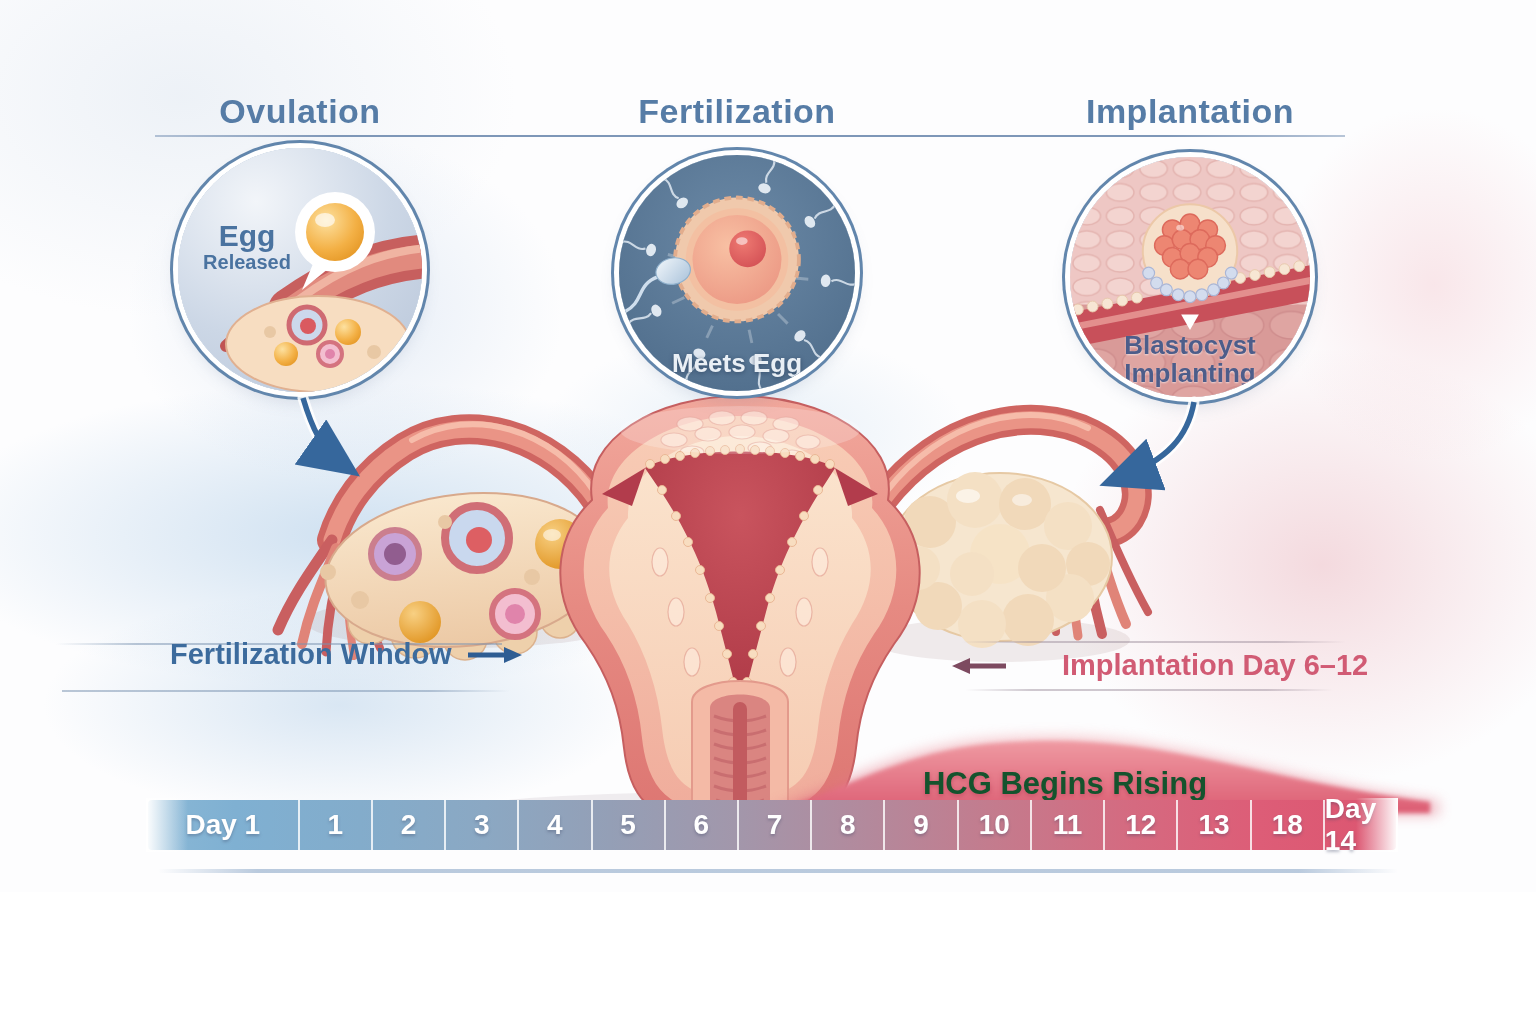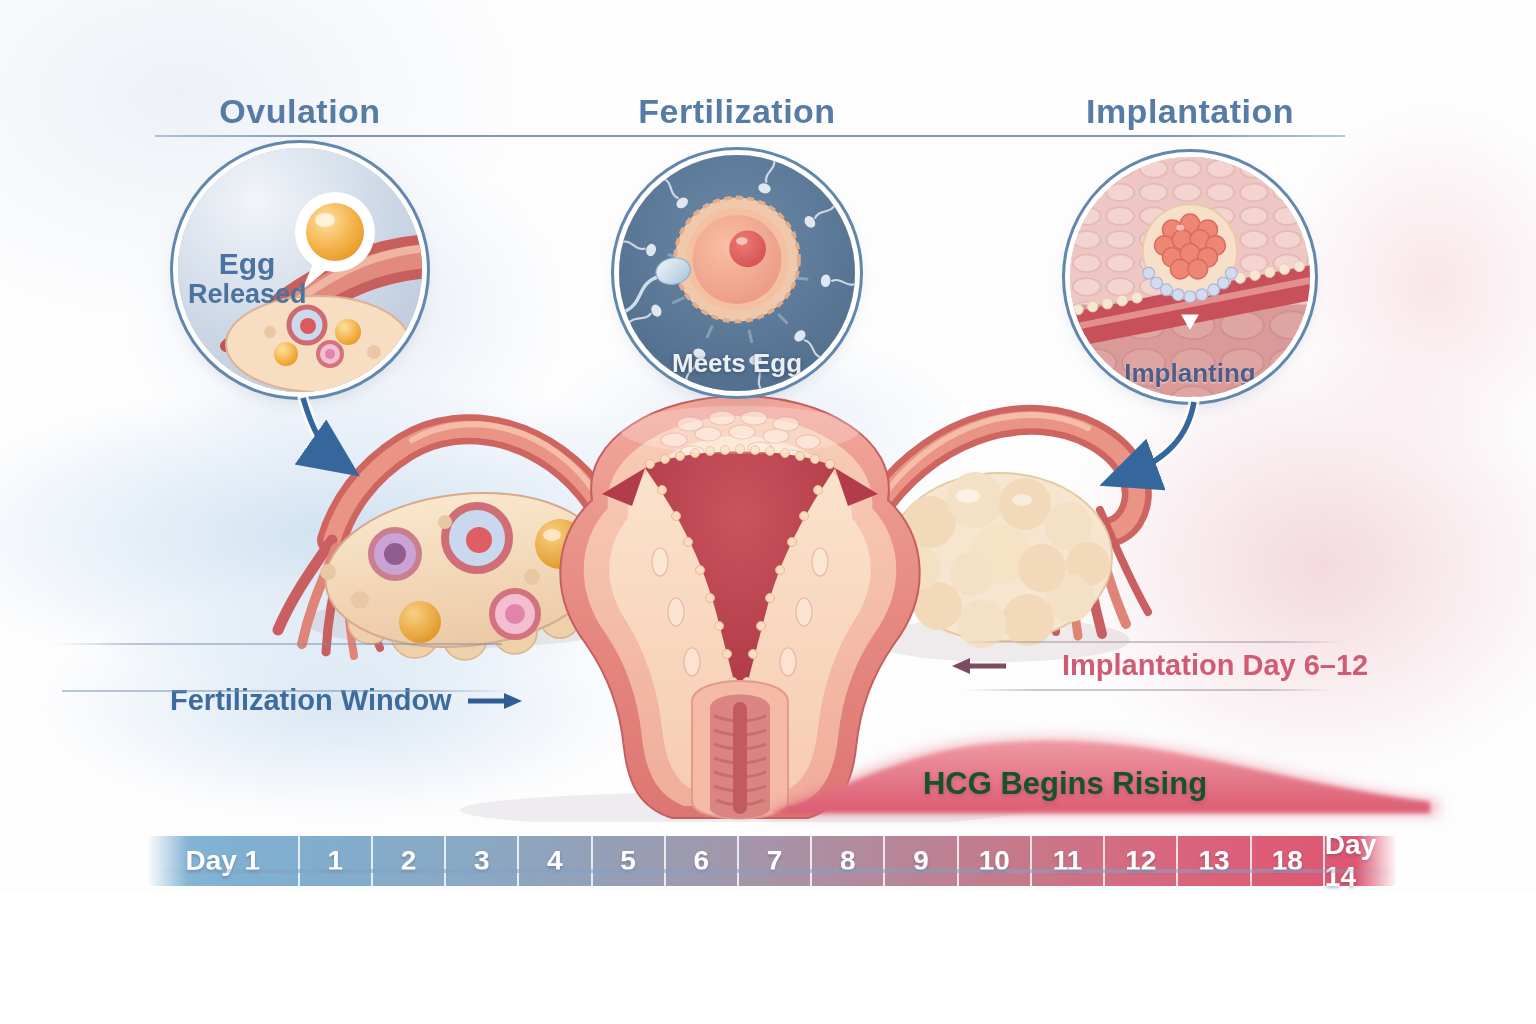--- a/index.html
+++ b/index.html
@@ -23,22 +23,22 @@
 
   .header-title{position:absolute;top:92px;font-size:34px;font-weight:700;color:#567ca6;
     letter-spacing:.5px;text-align:center;transform:translateX(-50%);white-space:nowrap;}
   .header-underline{position:absolute;left:155px;top:135px;width:1190px;height:2px;
     background:linear-gradient(90deg,rgba(126,151,184,.55),#7e97b8 15%,#7e97b8 85%,rgba(126,151,184,.55));}
 
   .inset{position:absolute;border-radius:50%;overflow:hidden;
     box-shadow:0 0 0 5px #ffffff,0 0 0 8px #6286ac,0 8px 18px rgba(90,110,140,.22);}
   .inset svg{display:block;width:100%;height:100%;}
   .inset-label{position:absolute;text-align:center;line-height:1.05;font-weight:700;pointer-events:none;}
-  .lbl-egg{left:10px;top:72px;width:118px;color:#4a73a0;font-size:30px;margin-top:28px;}
-  .lbl-egg .l2{font-size:27px;}
+  .lbl-egg{left:10px;top:72px;width:118px;color:#4a73a0;font-size:30px;}
+  .lbl-egg .l2{font-size:20px;}
   .lbl-sperm{left:0;right:0;bottom:14px;color:#e9eff5;font-size:26px;
     text-shadow:0 1px 4px rgba(35,55,85,.65);}
   .lbl-blast{left:0;right:0;bottom:10px;color:#4d5d8a;font-size:26px;
     text-shadow:0 1px 2px rgba(255,255,255,.6);}
 
   .uterus-svg{position:absolute;left:230px;top:372px;width:1060px;height:450px;pointer-events:none;}
   .overlay-svg{position:absolute;left:0;top:0;width:1536px;height:1024px;pointer-events:none;}
 
   .ann-line{position:absolute;height:2px;pointer-events:none;}
   .ann-line.blue{background:linear-gradient(90deg,rgba(120,145,175,0),rgba(120,145,175,.5) 18%,rgba(120,145,175,.5));}
@@ -47,21 +47,21 @@
   .ann-row{position:absolute;display:flex;align-items:center;gap:14px;white-space:nowrap;}
   .ann-text-blue{font-size:29px;font-weight:700;color:#3c6b9d;}
   .ann-text-pink{font-size:29px;font-weight:700;color:#d15b74;margin-left:40px;}
 
   .hcg-label{position:absolute;left:880px;top:766px;width:370px;text-align:center;
     font-size:31px;font-weight:700;color:#14532d;text-shadow:0 2px 4px rgba(178,60,82,.55);}
 
   .timeline{position:absolute;left:148px;top:800px;width:1248px;height:50px;display:flex;
     border-radius:4px;
     background:linear-gradient(90deg,#8ab8d6 0%,#7fb0d2 7%,#83accb 17%,#8ba8c3 27%,#949fb6 37%,
-      #a297ab 47%,#b28a9d 57%,#c47b8d 68%,#d56a80 79%,#dd5d77 89%,#dc5570 100%);margin-top:36px;}
+      #a297ab 47%,#b28a9d 57%,#c47b8d 68%,#d56a80 79%,#dd5d77 89%,#dc5570 100%);}
   .tl-cell{flex:1;display:flex;align-items:center;justify-content:center;
     border-left:2px solid rgba(255,255,255,.8);
     color:#ffffff;font-size:28px;font-weight:700;text-shadow:0 2px 3px rgba(60,70,100,.35);}
   .tl-cell:first-child{border-left:none;flex:2.1;}
   .tl-cell:last-child{flex:2.2;}
   .tl-fade{position:absolute;top:-2px;bottom:-2px;width:42px;pointer-events:none;}
   .tl-fade.l{left:-2px;background:linear-gradient(90deg,#ffffff,rgba(255,255,255,0));}
   .tl-fade.r{right:-2px;background:linear-gradient(270deg,#ffffff,rgba(255,255,255,0));}
   .tl-shadow{position:absolute;left:158px;top:869px;width:1240px;height:4px;border-radius:2px;
     background:linear-gradient(90deg,rgba(130,160,195,0),rgba(130,160,195,.55) 8%,rgba(130,160,195,.55) 92%,rgba(130,160,195,0));}
@@ -421,20 +421,21 @@
         <circle cx="110" cy="140" r="6"></circle>
           <circle cx="122" cy="142" r="6"></circle>
           <circle cx="134" cy="140" r="6"></circle>
         <circle cx="146" cy="135" r="6"></circle>
           <circle cx="156" cy="128" r="6"></circle>
           <circle cx="164" cy="118" r="6"></circle>
       </g>
       <path d="M 113,160 L 131,160 L 122,176 Z" fill="#ffffff"></path>
     </svg>
     <div class="inset-label lbl-blast">
+      <div>Blastocyst</div>
       <div>Implanting</div>
     </div>
   </div>
 
   <svg class="overlay-svg">
     <defs>
       <marker id="mArr" orient="auto" markerWidth="12" markerHeight="12" refX="7" refY="5">
         <path d="M0,0 L11,5 L0,10 Z" fill="#36679c"></path>
       </marker>
       <linearGradient id="gHcg" x1="0" y1="0" x2="0" y2="1">
@@ -453,21 +454,21 @@
       <path d="M 303,398 C 312,428 322,450 342,464" fill="none" stroke="#36679c" stroke-width="5.5" marker-end="url(#mArr)"></path>
     </g>
 
     <g>
       <path d="M 1194,402 C 1188,436 1168,460 1120,478" fill="none" stroke="#ffffff" stroke-width="11" opacity=".85" stroke-linecap="round"></path>
       <path d="M 1194,402 C 1188,436 1168,460 1120,478" fill="none" stroke="#36679c" stroke-width="5.5" marker-end="url(#mArr)"></path>
     </g>
   </svg>
 
   <div class="ann-line blue" style="left:56px;top:643px;width:446px"></div>
-  <div class="ann-row" style="left:170px;top:684px">
+  <div class="ann-row" style="left:170px;top:638px">
     <span class="ann-text-blue">Fertilization Window</span>
     <svg width="58" height="20" viewBox="0 0 58 20">
       <line x1="2" y1="10" x2="40" y2="10" stroke="#2e5d93" stroke-width="5"></line>
       <path d="M 38,2 L 56,10 L 38,18 Z" fill="#2e5d93"></path>
     </svg>
   </div>
   <div class="ann-line blue2" style="left:62px;top:690px;width:448px"></div>
 
   <div class="ann-line gray" style="left:962px;top:641px;width:384px"></div>
   <div class="ann-row" style="left:950px;top:649px">

